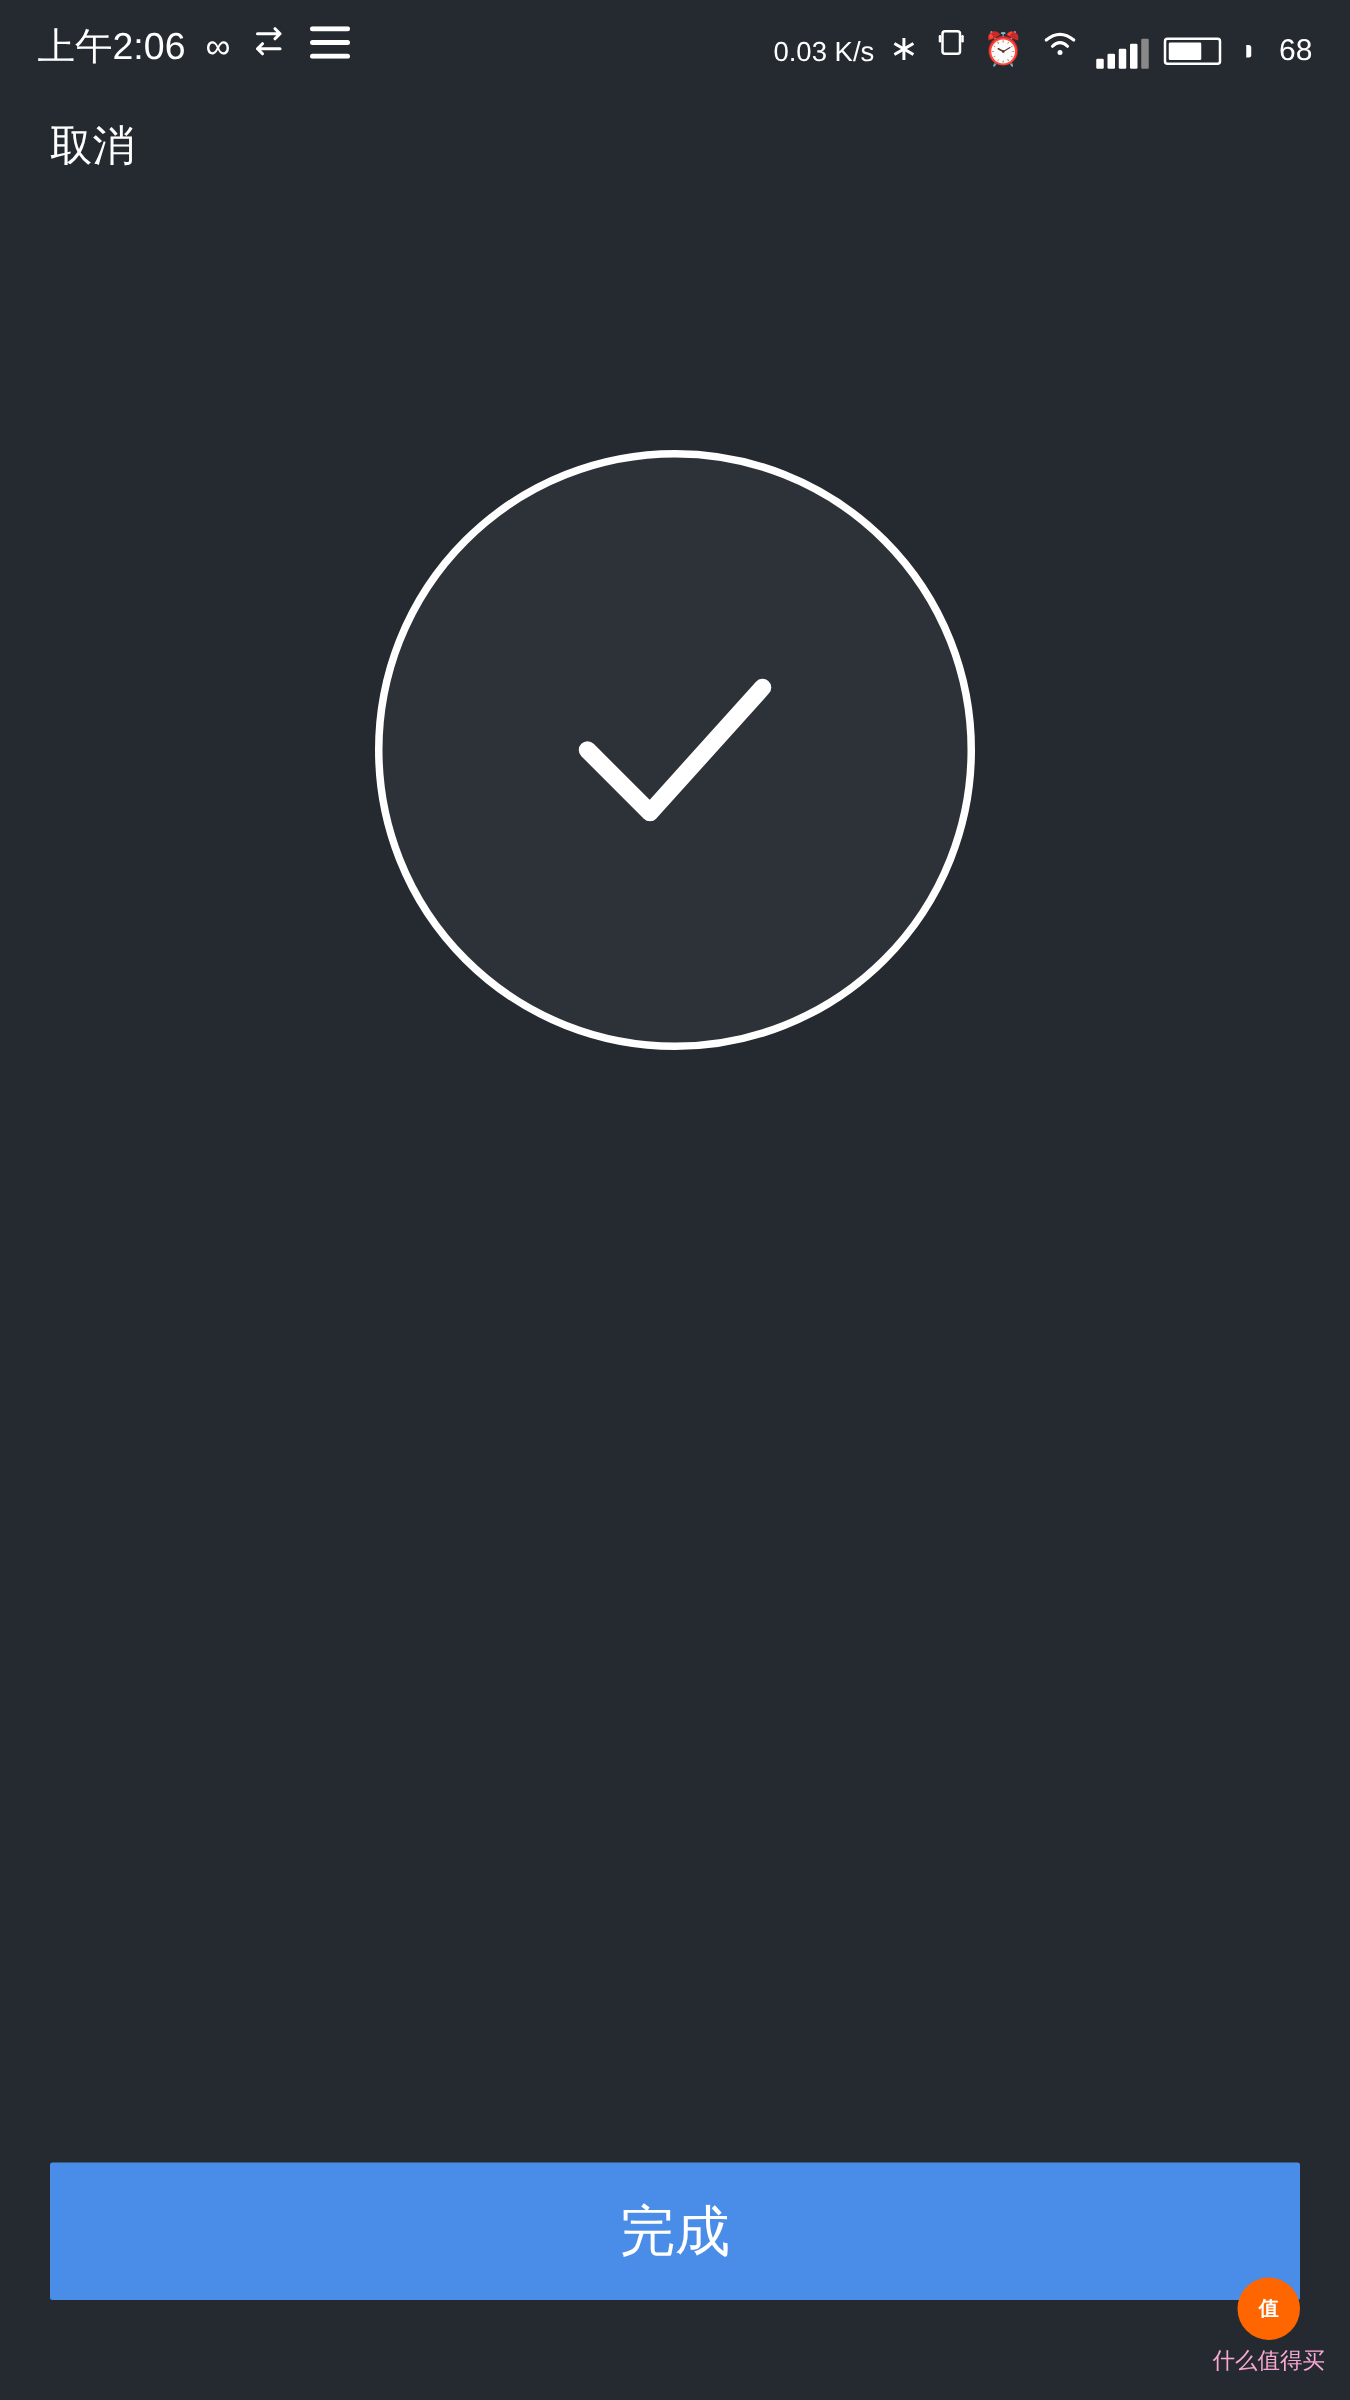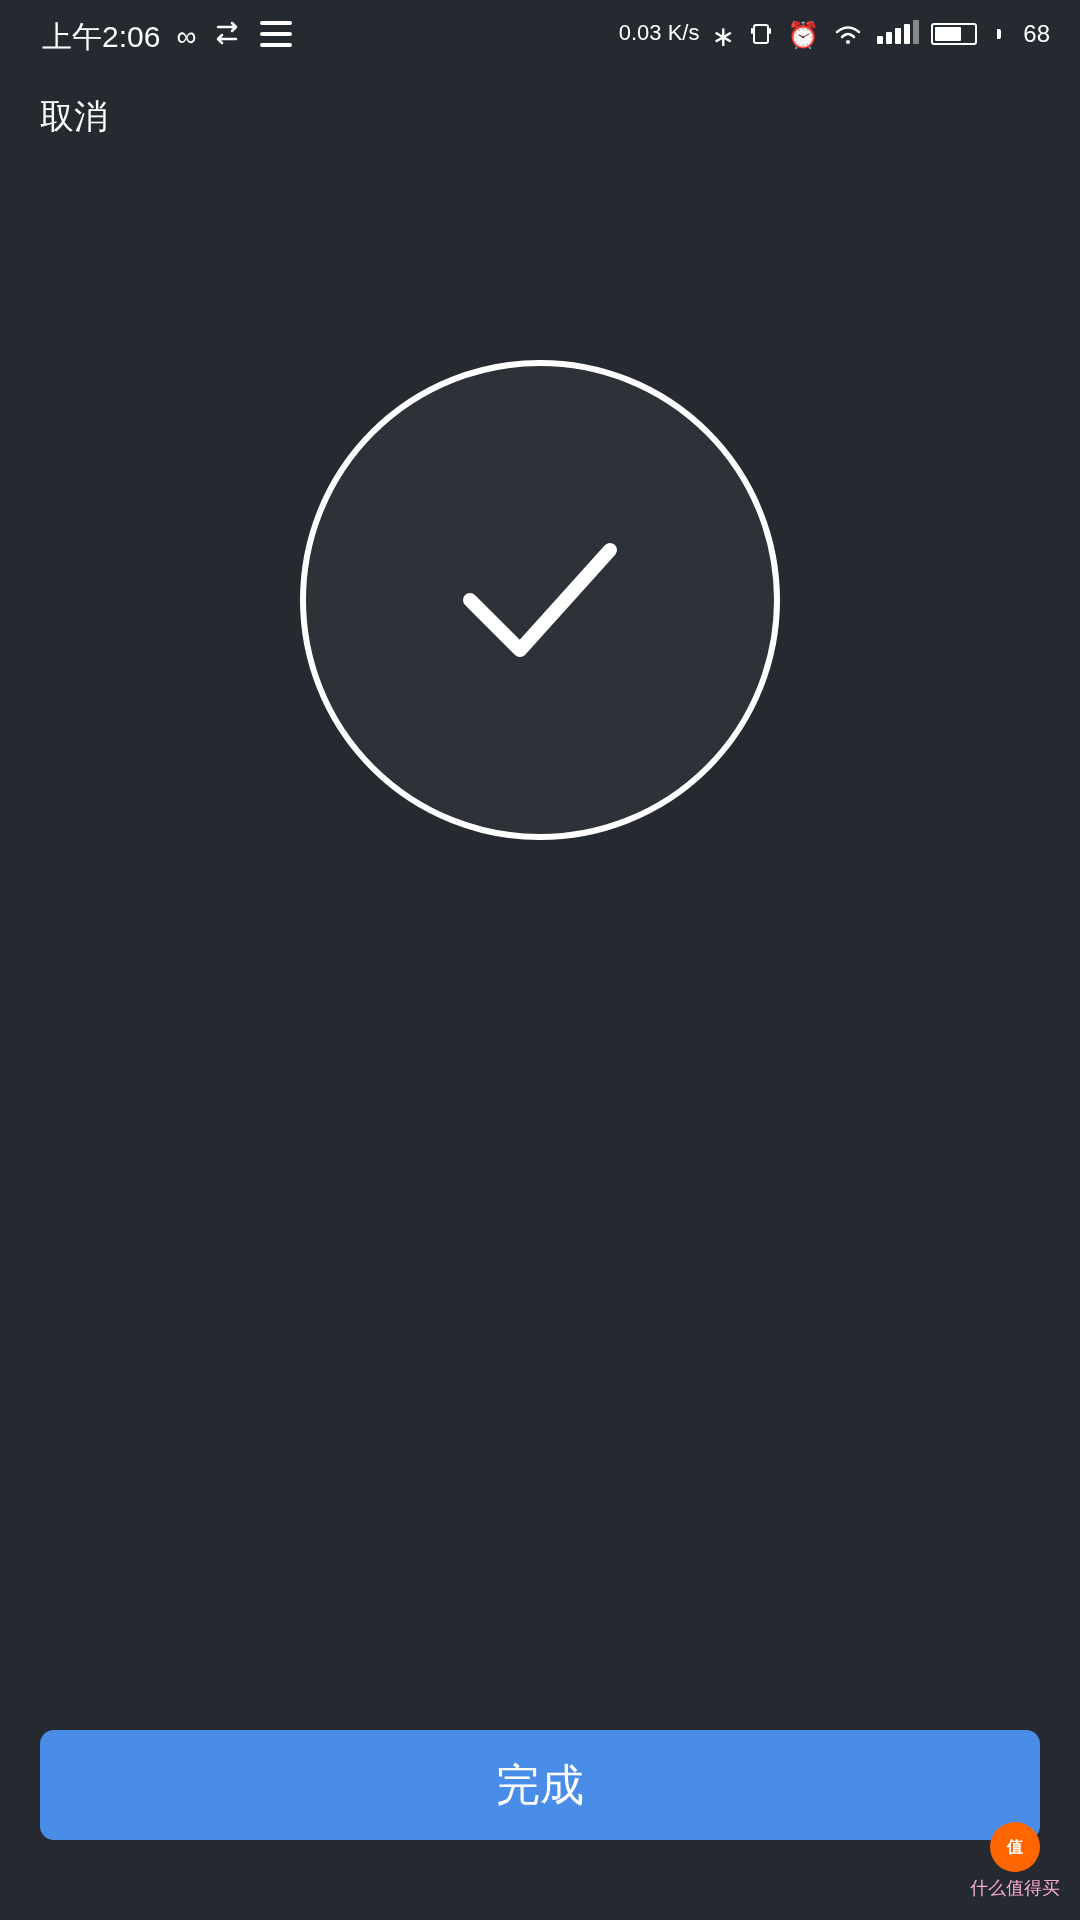--- a/index.html
+++ b/index.html
@@ -29,35 +29,34 @@
       justify-content: space-between;
       padding: 0 30px;
       font-size: 28px;
       color: #ffffff;
     }
 
     .status-left {
       display: flex;
       align-items: center;
       gap: 16px;
-      margin-left: 12px;
     }
 
     .status-time {
       font-size: 30px;
       font-weight: 500;
     }
 
     .status-icon {
       font-size: 24px;
     }
 
     .status-right {
       display: flex;
-      align-items: flex-start;
+      align-items: flex-end;
       gap: 12px;
       font-size: 26px;
     }
 
     
     .nav-bar {
       width: 100%;
       padding: 20px 40px 20px 40px;
       display: flex;
       align-items: flex-start;
@@ -125,21 +124,21 @@
       bottom: 80px;
       left: 40px;
       right: 40px;
     }
 
     .done-button {
       width: 100%;
       height: 110px;
       background-color: #4a8de8;
       border: none;
-      border-radius: 14px;
+      border-radius: 2px;
       font-size: 44px;
       color: #ffffff;
       cursor: pointer;
       display: flex;
       align-items: center;
       justify-content: center;
     }
 
     
     .watermark {

